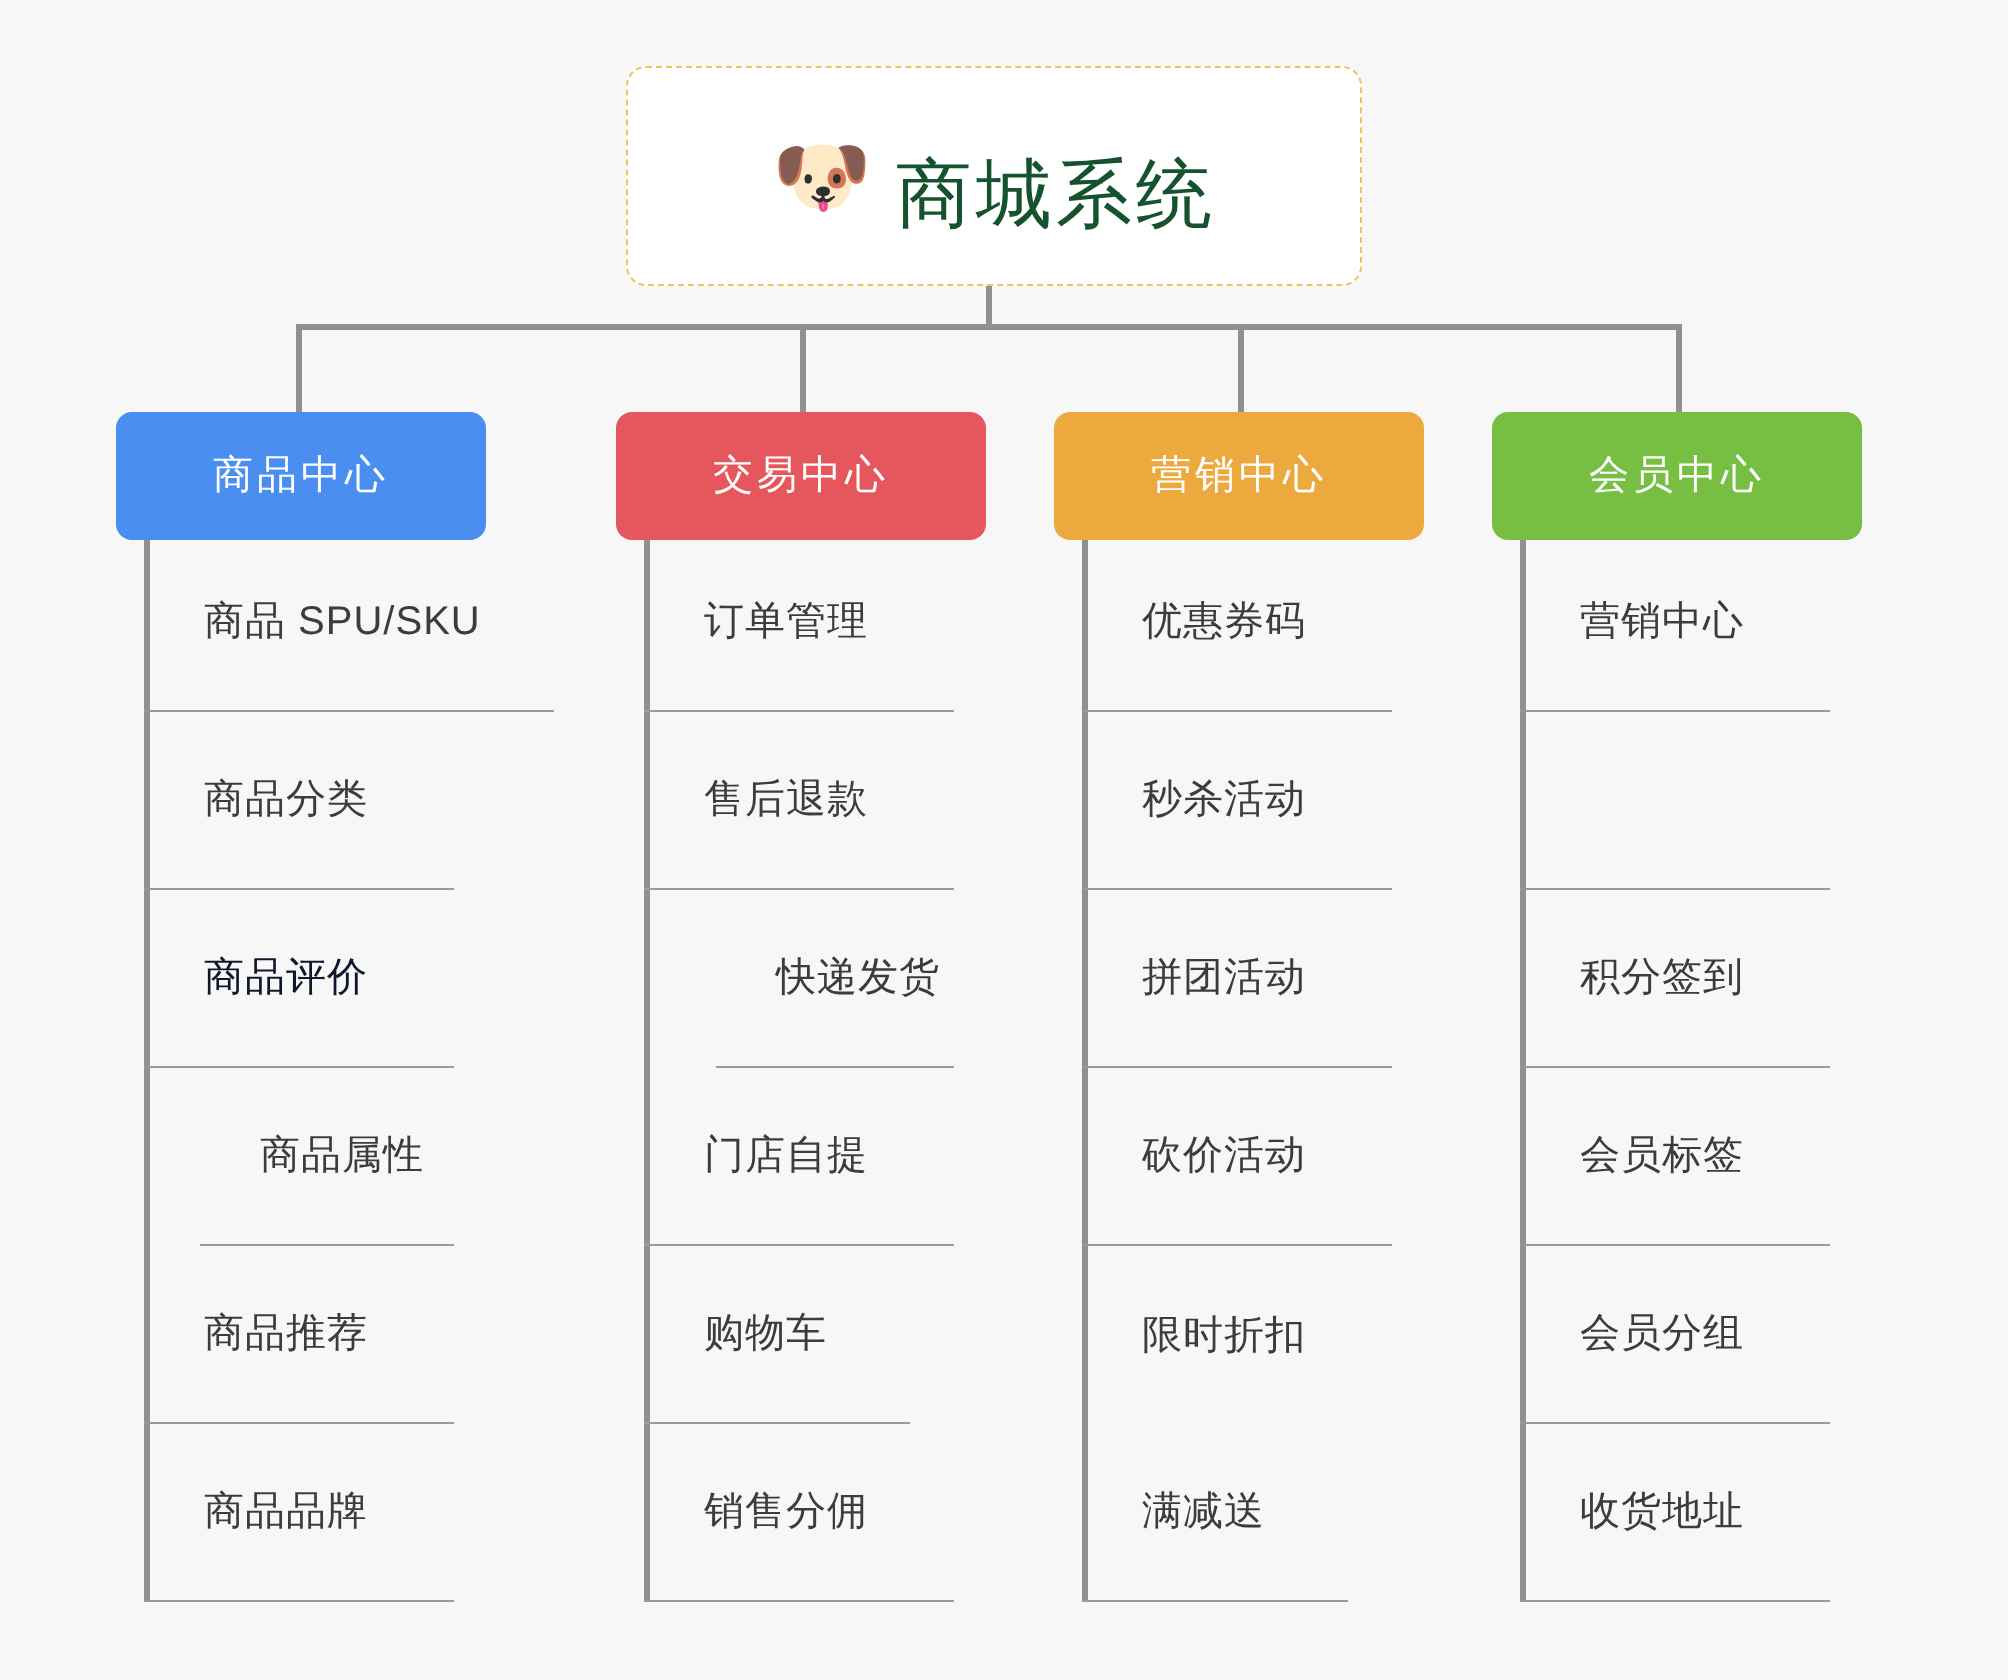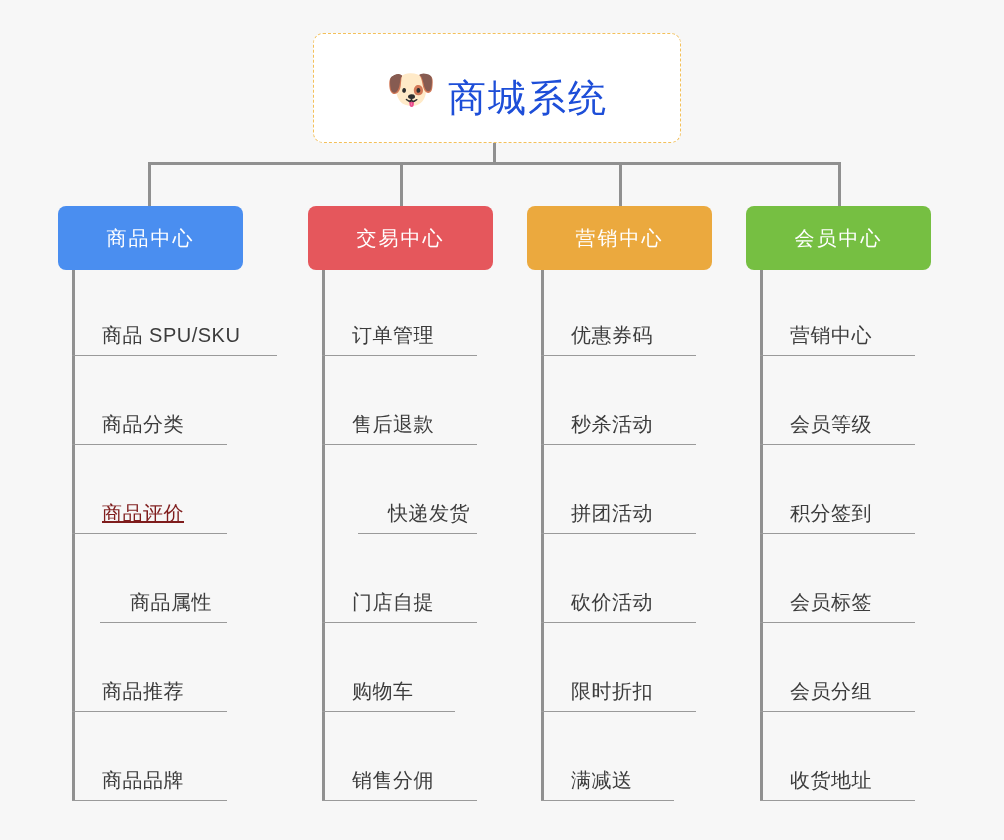--- a/index.html
+++ b/index.html
@@ -87,20 +87,21 @@
   }
 
   
   .leaf {
     position: absolute;
     height: 56px;
     display: flex;
     flex-direction: column;
     justify-content: flex-end;
     box-sizing: border-box;
+    gap: 24px;
   }
   .leaf-text {
     font-size: 20px;
     color: #3c3c3c;
     line-height: 1;
     white-space: nowrap;
     padding: 0 0 10px 30px;
     letter-spacing: 0.5px;
   }
   .leaf-rule {
@@ -109,21 +110,21 @@
     width: 100%;
   }
 </style>
 </head>
 <body style="background: rgb(247, 247, 247);">
 
 <div id="canvas">
 
   <div class="root-node" style="border-color: rgb(243, 192, 90); background: rgb(255, 255, 255);">
     <span class="root-icon">🐶</span>
-    <span class="root-title" style="color: #1d4ed8; margin-top: 20px;">商城系统</span>
+    <span class="root-title" style="color: #14532d; margin-top: 20px;">商城系统</span>
   </div>
 
   <div class="conn conn-v" style="left: 493px; top: 143px; height: 21px; background: rgb(144, 144, 144);"></div>
   <div class="conn conn-h" style="left: 148px; top: 162px; width: 692px; background: rgb(144, 144, 144);"></div>
 
   <div class="conn conn-v" style="left: 148px; top: 162px; height: 46px; background: rgb(144, 144, 144);"></div>
   <div class="conn conn-v" style="left: 400px; top: 162px; height: 46px; background: rgb(144, 144, 144);"></div>
   <div class="conn conn-v" style="left: 619px; top: 162px; height: 46px; background: rgb(144, 144, 144);"></div>
   <div class="conn conn-v" style="left: 838px; top: 162px; height: 46px; background: rgb(144, 144, 144);"></div>
 
@@ -147,21 +148,21 @@
 
   <div class="leaf" style="left:72px; top:300px; width:205px;">
     <span class="leaf-text" style="color: rgb(60, 60, 60);">商品 SPU/SKU</span>
     <span class="leaf-rule" style="background: rgb(154, 154, 154);"></span>
   </div>
   <div class="leaf" style="left:72px; top:389px; width:155px;">
     <span class="leaf-text" style="color: rgb(60, 60, 60);">商品分类</span>
     <span class="leaf-rule" style="background: rgb(154, 154, 154);"></span>
   </div>
   <div class="leaf" style="left:72px; top:478px; width:155px;">
-    <span class="leaf-text" style="color: #7f1d1d; text-decoration: underline;">商品评价</span>
+    <span class="leaf-text" style="color: #0f172a;">商品评价</span>
     <span class="leaf-rule" style="background: rgb(154, 154, 154);"></span>
   </div>
   <div class="leaf" style="left:72px; top:567px; width:155px;padding-left:28px;">
     <span class="leaf-text" style="color: rgb(60, 60, 60);">商品属性</span>
     <span class="leaf-rule" style="background: rgb(154, 154, 154);"></span>
   </div>
   <div class="leaf" style="left:72px; top:656px; width:155px;">
     <span class="leaf-text" style="color: rgb(60, 60, 60);">商品推荐</span>
     <span class="leaf-rule" style="background: rgb(154, 154, 154);"></span>
   </div>
@@ -218,21 +219,20 @@
   <div class="leaf" style="left:541px; top:745px; width:133px;">
     <span class="leaf-text" style="color: rgb(60, 60, 60);">满减送</span>
     <span class="leaf-rule" style="background: rgb(154, 154, 154);"></span>
   </div>
 
   <div class="leaf" style="left:760px; top:300px; width:155px;">
     <span class="leaf-text" style="color: rgb(60, 60, 60);">营销中心</span>
     <span class="leaf-rule" style="background: rgb(154, 154, 154);"></span>
   </div>
   <div class="leaf" style="left:760px; top:389px; width:155px;">
-    <span class="leaf-text" style="color: rgb(60, 60, 60);">会员等级</span>
     <span class="leaf-rule" style="background: rgb(154, 154, 154);"></span>
   </div>
   <div class="leaf" style="left:760px; top:478px; width:155px;">
     <span class="leaf-text" style="color: rgb(60, 60, 60);">积分签到</span>
     <span class="leaf-rule" style="background: rgb(154, 154, 154);"></span>
   </div>
   <div class="leaf" style="left:760px; top:567px; width:155px;">
     <span class="leaf-text" style="color: rgb(60, 60, 60);">会员标签</span>
     <span class="leaf-rule" style="background: rgb(154, 154, 154);"></span>
   </div>

